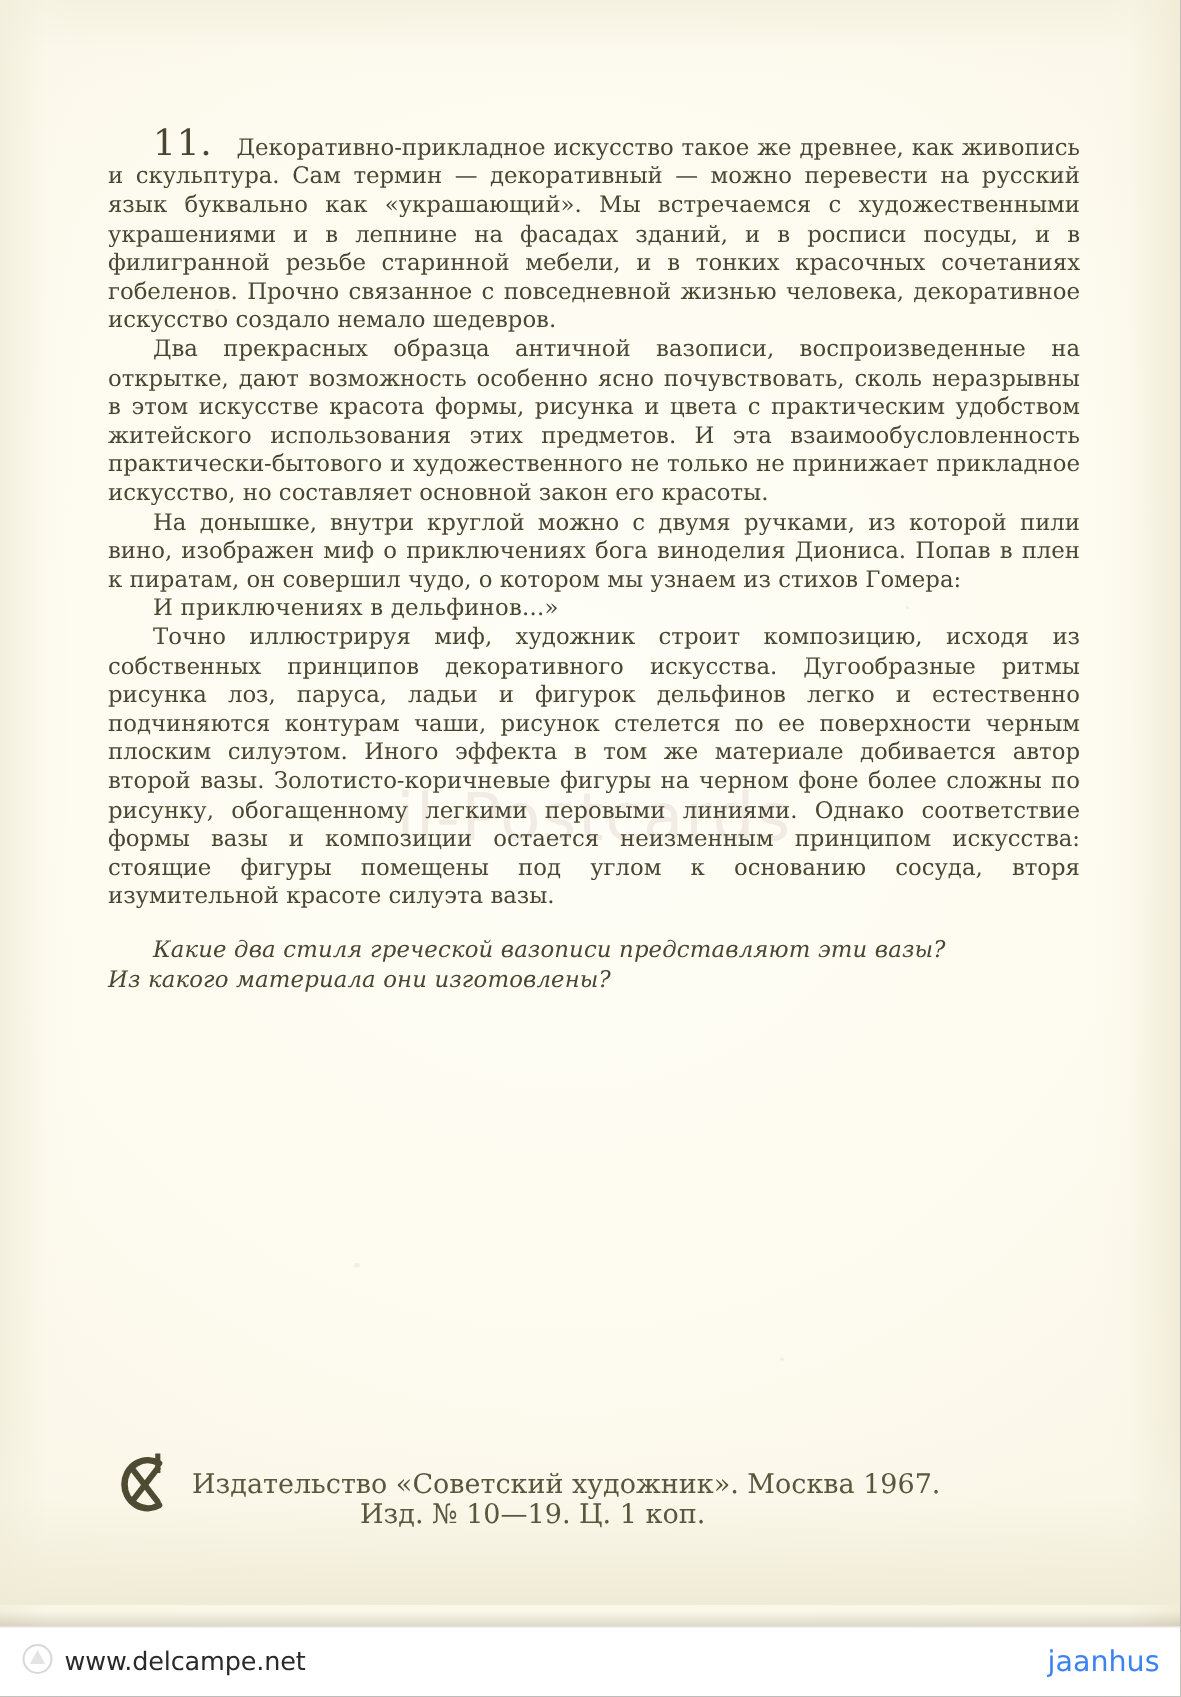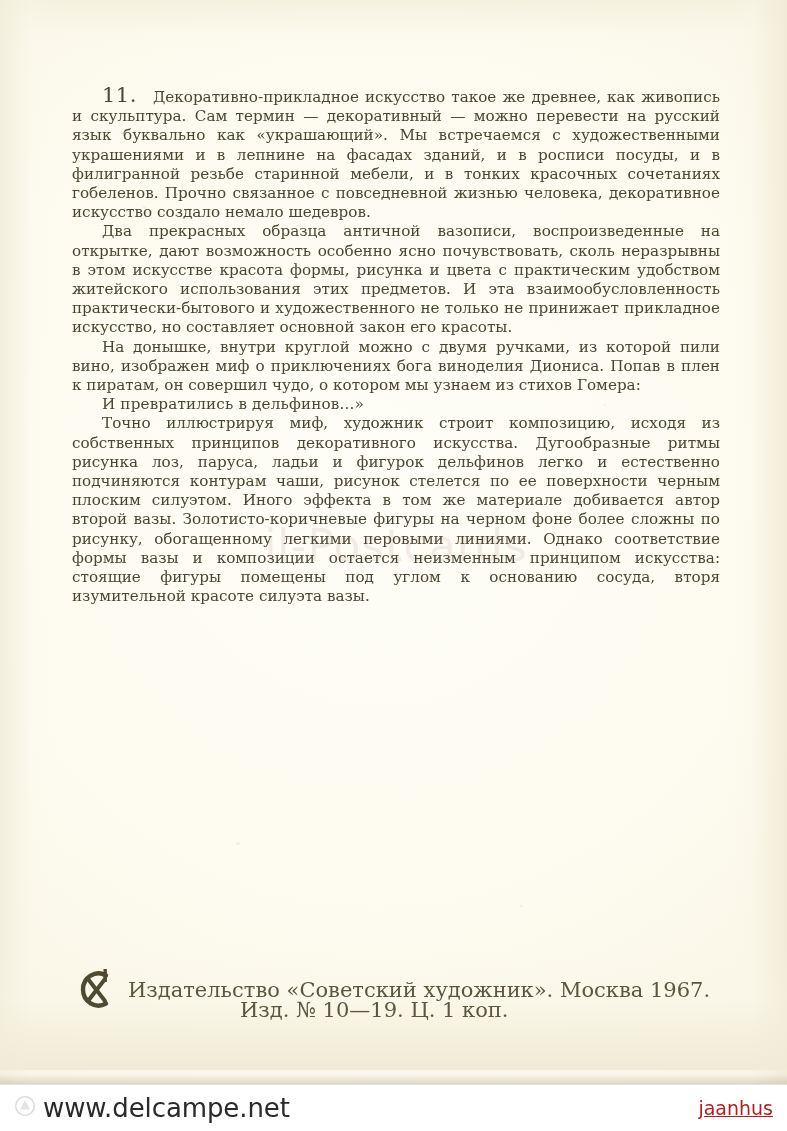--- a/index.html
+++ b/index.html
@@ -90,21 +90,21 @@
     margin: 0;
     text-align: justify;
     text-justify: inter-word;
     -webkit-hyphens: none;
     hyphens: none;
   }
   .para.indent { text-indent: 30px; }
 
   .item-number {
     font-family: "DejaVu Serif", "Liberation Serif", serif;
-    font-size: 21px;
+    font-size: 24px;
     font-weight: 400;
     letter-spacing: .5px;
     margin-right: 16px;
   }
 
   
   .verse {
     margin: 0;
     padding-left: 30px;
     text-align: left;
@@ -125,21 +125,21 @@
   .question .qline { display: block; white-space: nowrap; }
   .question .qline.first { padding-left: 30px; }
 
   
   .imprint {
     position: absolute;
     left: 72px;
     top: 966px;
     width: 648px;
     color: #5b563d;
-    font-size: 21px;
+    font-size: 18px;
     line-height: 20px;
   }
   .imprint-row {
     display: flex;
     align-items: flex-start;
     gap: 10px;
   }
   .publisher-logo {
     flex: 0 0 auto;
     width: 46px;
@@ -168,28 +168,27 @@
     box-sizing: border-box;
     font-family: "DejaVu Sans", "Liberation Sans", sans-serif;
   }
   .footer-left {
     display: flex;
     align-items: center;
     gap: 7px;
   }
   .delcampe-mark { flex: 0 0 auto; }
   .footer-url {
-    font-size: 26px;
+    font-size: 17px;
     color: #2a2a2a;
     letter-spacing: -.1px;
   }
   .footer-user {
     font-size: 19px;
-    color: #b91c1c;
-    text-decoration: underline;
+    color: #3b82f6;
   }
 
   
   .scan-shadow {
     position: absolute;
     left: 0; right: 0;
     bottom: 47px;
     height: 10px;
     background: linear-gradient(to top, rgba(120,110,80,0.22), rgba(120,110,80,0));
   }
@@ -214,25 +213,29 @@
 
   <div class="content">
 
     <p class="para indent"><span class="item-number">11.</span><span>Декоративно-прикладное искусство такое же древнее, как живопись и скульптура. Сам термин — декоративный — можно перевести на русский язык буквально как «украшающий». Мы встречаемся с художественными украшениями и в лепнине на фасадах зданий, и в росписи посуды, и в филигранной резьбе старинной мебели, и в тонких красочных сочетаниях гобеленов. Прочно связанное с повседневной жизнью человека, декоративное искусство создало немало шедевров.</span></p>
 
     <p class="para indent">Два прекрасных образца античной вазописи, воспроизведенные на открытке, дают возможность особенно ясно почувствовать, сколь неразрывны в этом искусстве красота формы, рисунка и цвета с практическим удобством житейского использования этих предметов. И эта взаимообусловленность практически-бытового и художественного не только не принижает прикладное искусство, но составляет основной закон его красоты.</p>
 
     <p class="para indent">На донышке, внутри круглой можно с двумя ручками, из которой пили вино, изображен миф о приключениях бога виноделия Диониса. Попав в плен к пиратам, он совершил чудо, о котором мы узнаем из стихов Гомера:</p>
 
     <div class="verse">
-      <span class="vline">И превратились в дельфинов...»</span>
+      <span class="vline">И приключениях в дельфинов...»</span>
     </div>
 
     <p class="para indent">Точно иллюстрируя миф, художник строит композицию, исходя из собственных принципов декоративного искусства. Дугообразные ритмы рисунка лоз, паруса, ладьи и фигурок дельфинов легко и естественно подчиняются контурам чаши, рисунок стелется по ее поверхности черным плоским силуэтом. Иного эффекта в том же материале добивается автор второй вазы. Золотисто-коричневые фигуры на черном фоне более сложны по рисунку, обогащенному легкими перовыми линиями. Однако соответствие формы вазы и композиции остается неизменным принципом искусства: стоящие фигуры помещены под углом к основанию сосуда, вторя изумительной красоте силуэта вазы.</p>
 
+    <div class="question">
+      <span class="qline first">Какие два стиля греческой вазописи представляют эти вазы?</span>
+      <span class="qline">Из какого материала они изготовлены?</span>
+    </div>
 
   </div>
 
   <div class="imprint">
     <div class="imprint-row">
       <span class="publisher-logo">
         <svg viewBox="0 0 46 50" width="46" height="50" aria-hidden="true">
           <g fill="none" stroke="#4f4a32" stroke-width="4.4">
             <path d="M34 11.5 A15.5 16 0 1 0 34 39.5" stroke-linecap="round"></path>
           </g>

